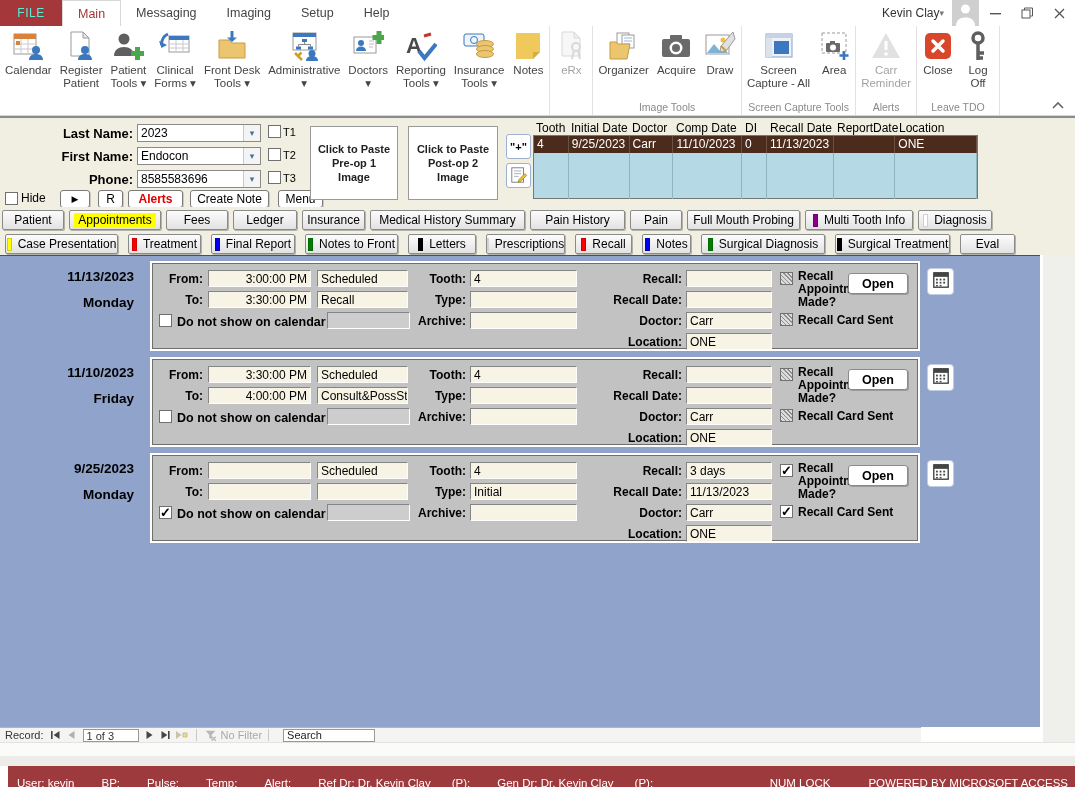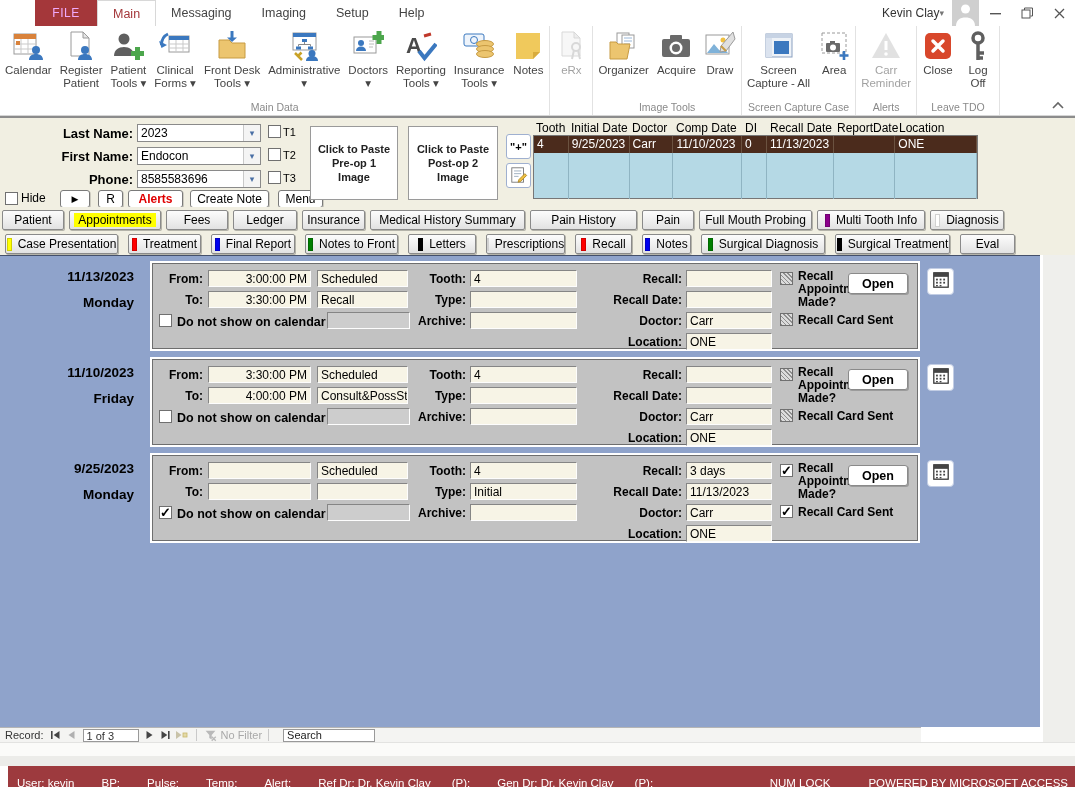--- a/index.html
+++ b/index.html
@@ -2,21 +2,21 @@
 <html><head>
 <meta charset="utf-8">
 <style>
   * { margin:0; padding:0; box-sizing:border-box; }
   html,body { background:#777; }
   body { font-family:"Liberation Sans", sans-serif; }
   .app { position:relative; width:1075px; height:787px; background:#fff; overflow:hidden; font-size:12px; color:#000; }
 
   
   .titlebar { position:absolute; top:0; left:0; width:1075px; height:26px; background:#fff; display:flex; align-items:stretch; }
-  .file-tab { width:62px; background:#A4373A; color:#f0abfc; display:flex; align-items:center; justify-content:center; font-size:12px; letter-spacing:.5px;margin-left:35px; }
+  .file-tab { width:62px; background:#A4373A; color:#5eead4; display:flex; align-items:center; justify-content:center; font-size:12px; letter-spacing:.5px; }
   .menu-tab { padding:0 15px; display:flex; align-items:center; font-size:12.5px; color:#444; }
   .menu-tab.active { color:#A4373A; background:#fff; border:1px solid #d8d8d8; border-bottom:none; }
   .tb-right { margin-left:auto; display:flex; align-items:center; }
   .user-name { font-size:12px; color:#333; }
   .user-carr { font-size:9px; color:#777; margin-right:8px; }
   .avatar { width:27px; height:26px; }
   .winbtn { width:32px; height:26px; display:flex; align-items:center; justify-content:center; color:#555; }
 
   
   .ribbon { position:absolute; top:26px; left:0; width:1075px; height:90px; background:#fff; border-bottom:1px solid #d5d5d5; display:flex; }
@@ -313,21 +313,20 @@
                 <path d="M4 3h24v19l-7 7H4z" fill="#f0c95c"></path>
                 <path d="M28 22l-7 7v-7z" fill="#d8ac3e"></path>
               </svg>
             </div>
           <div class="rlabel">
               <span>Notes</span>
               <span></span>
             </div>
         </div>
       </div>
-      <div class="rgl">Main Data</div>
     </div>
 
     <div class="rgroup">
       <div class="rbtns">
         <div class="rbtn disabled">
           <div class="ricon">
               <svg viewBox="0 0 32 32">
                 <path d="M7 2h12l6 6v18H7z" fill="#f4f1ec" stroke="#b9b2a6"></path>
                 <path d="M19 2l6 6h-6z" fill="#e2ddd2" stroke="#b9b2a6"></path>
                 <circle cx="21" cy="17" r="4" fill="none" stroke="#b9b2a6" stroke-width="2"></circle>
@@ -417,21 +416,21 @@
                 <circle cx="15" cy="17.5" r="3" fill="#fff"></circle>
                 <path d="M26 21v9M21.5 25.5h9" stroke="#3b78bf" stroke-width="2.6"></path>
               </svg>
             </div>
           <div class="rlabel">
               <span>Area</span>
               <span></span>
             </div>
         </div>
       </div>
-      <div class="rgl">Screen Capture Case</div>
+      <div class="rgl">Screen Capture Tools</div>
     </div>
 
     <div class="rgroup">
       <div class="rbtns">
         <div class="rbtn disabled">
           <div class="ricon">
               <svg viewBox="0 0 32 32">
                 <path d="M16 3L30 28H2z" fill="#c4c4c4"></path>
                 <rect x="14.5" y="11" width="3" height="9" fill="#fff"></rect>
                 <circle cx="16" cy="24" r="1.8" fill="#fff"></circle>
@@ -583,21 +582,21 @@
         </div>
       <div class="tab" style="width:64px">
           <span class="tlbl">Ledger</span>
         </div>
       <div class="tab" style="width:63px">
           <span class="tlbl">Insurance</span>
         </div>
       <div class="tab" style="width:155px">
           <span class="tlbl">Medical History Summary</span>
         </div>
-      <div class="tab" style="width:107px">
+      <div class="tab" style="width:95px">
           <span class="tlbl">Pain History</span>
         </div>
       <div class="tab" style="width:52px">
           <span class="tlbl">Pain</span>
         </div>
       <div class="tab" style="width:113px">
           <span class="tlbl">Full Mouth Probing</span>
         </div>
       <div class="tab" style="width:108px">
           <span class="bar" style="background-color: rgb(139, 0, 139);"></span>

